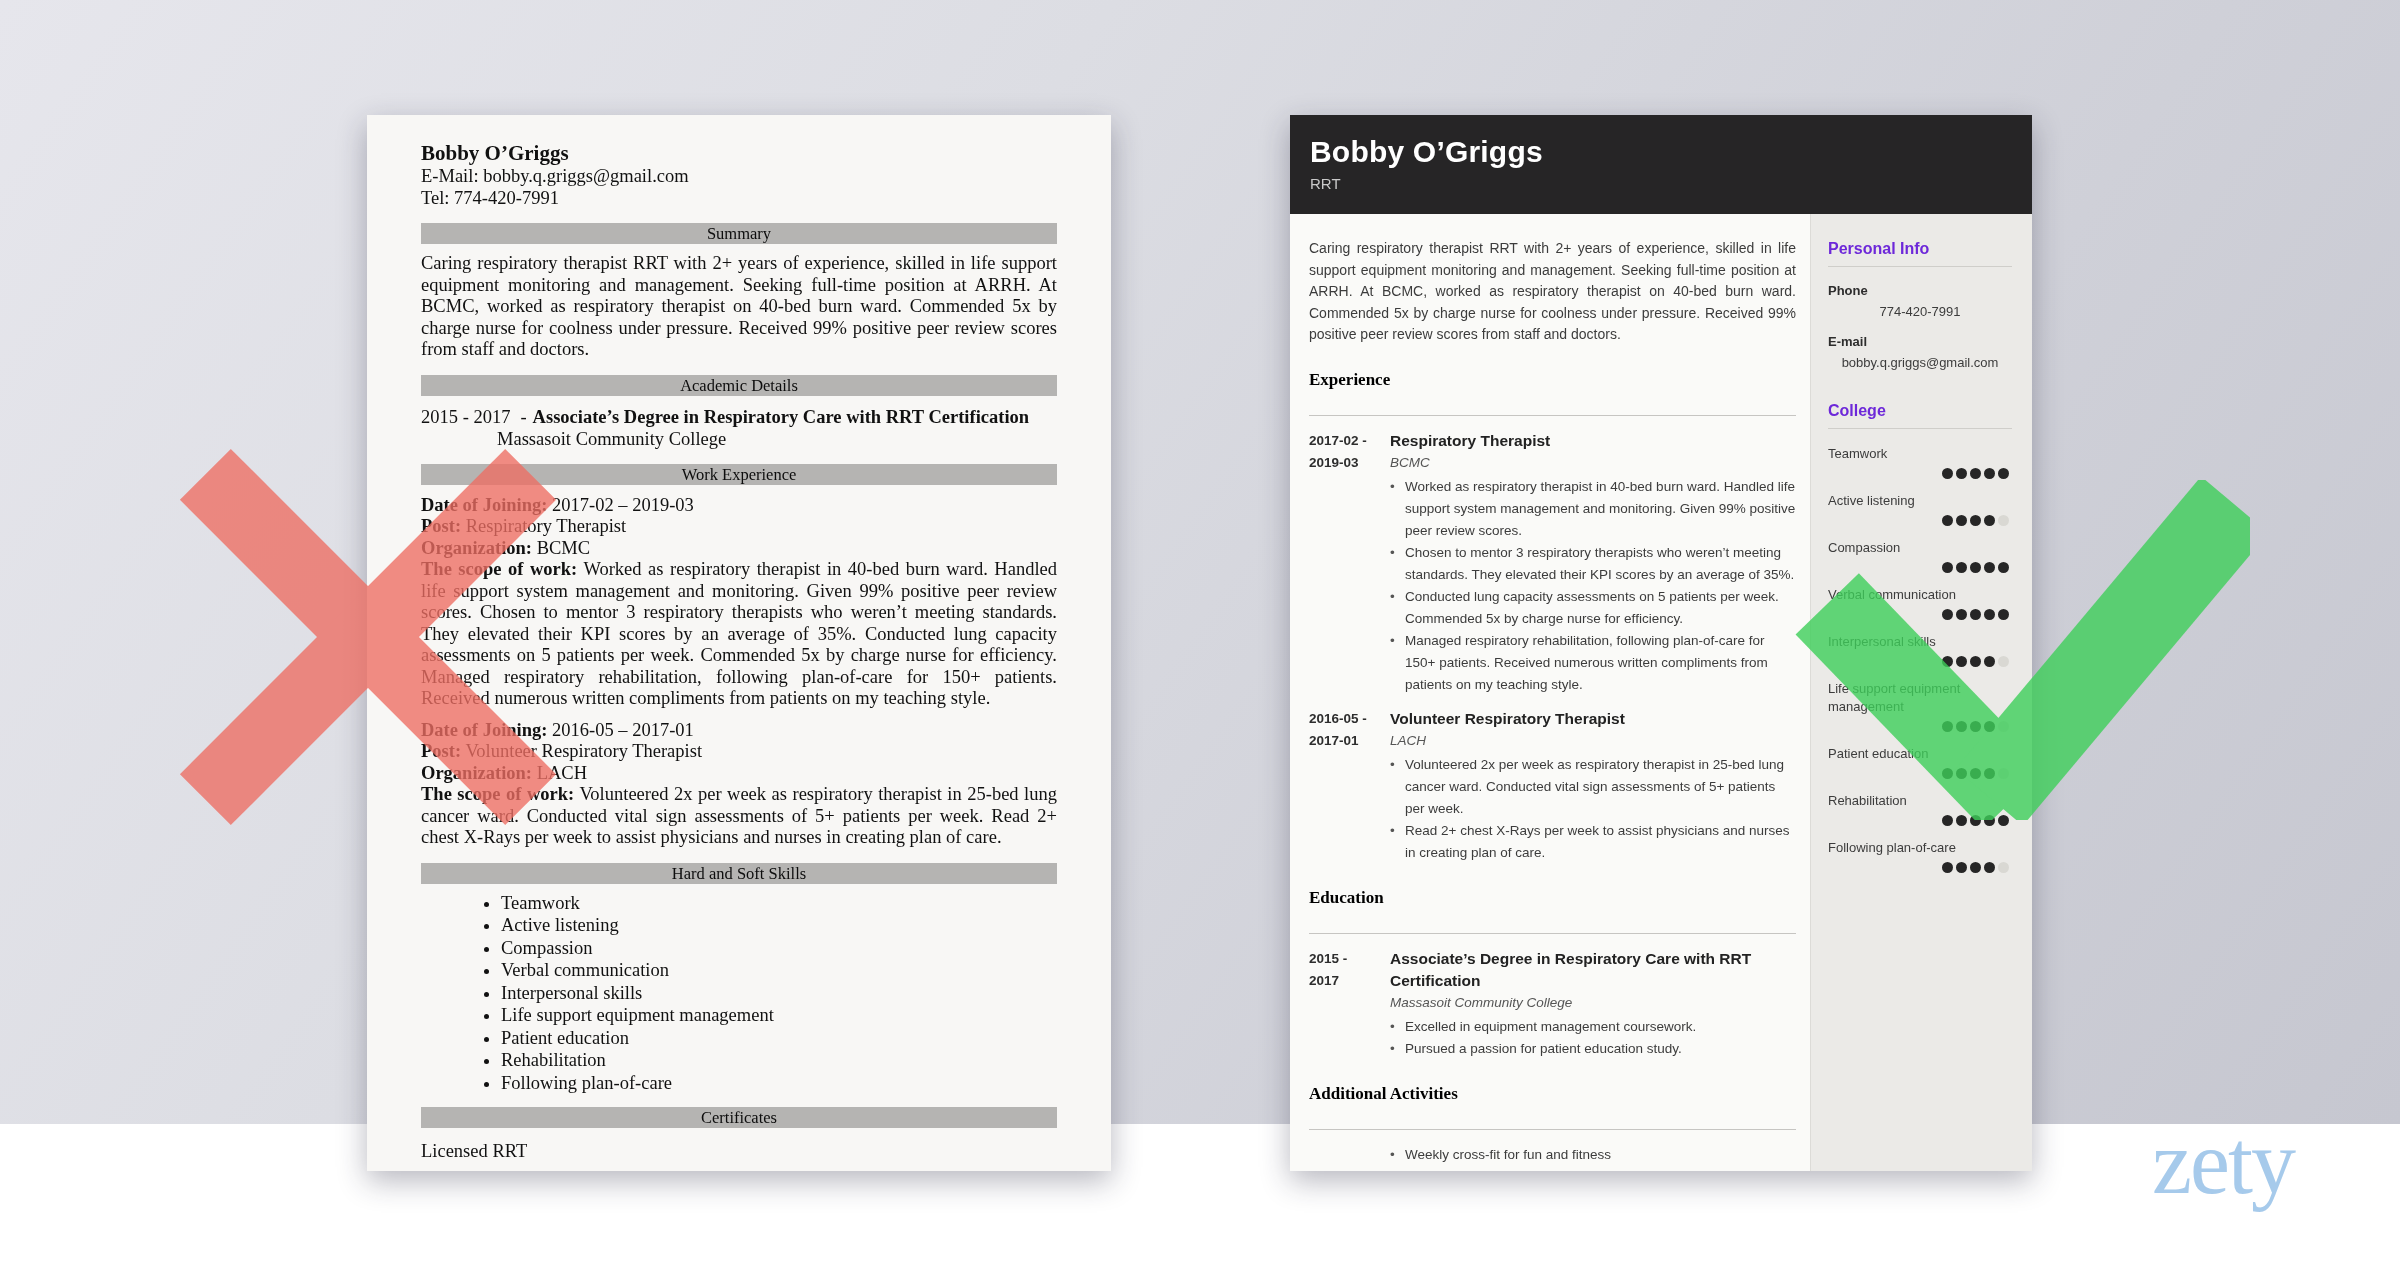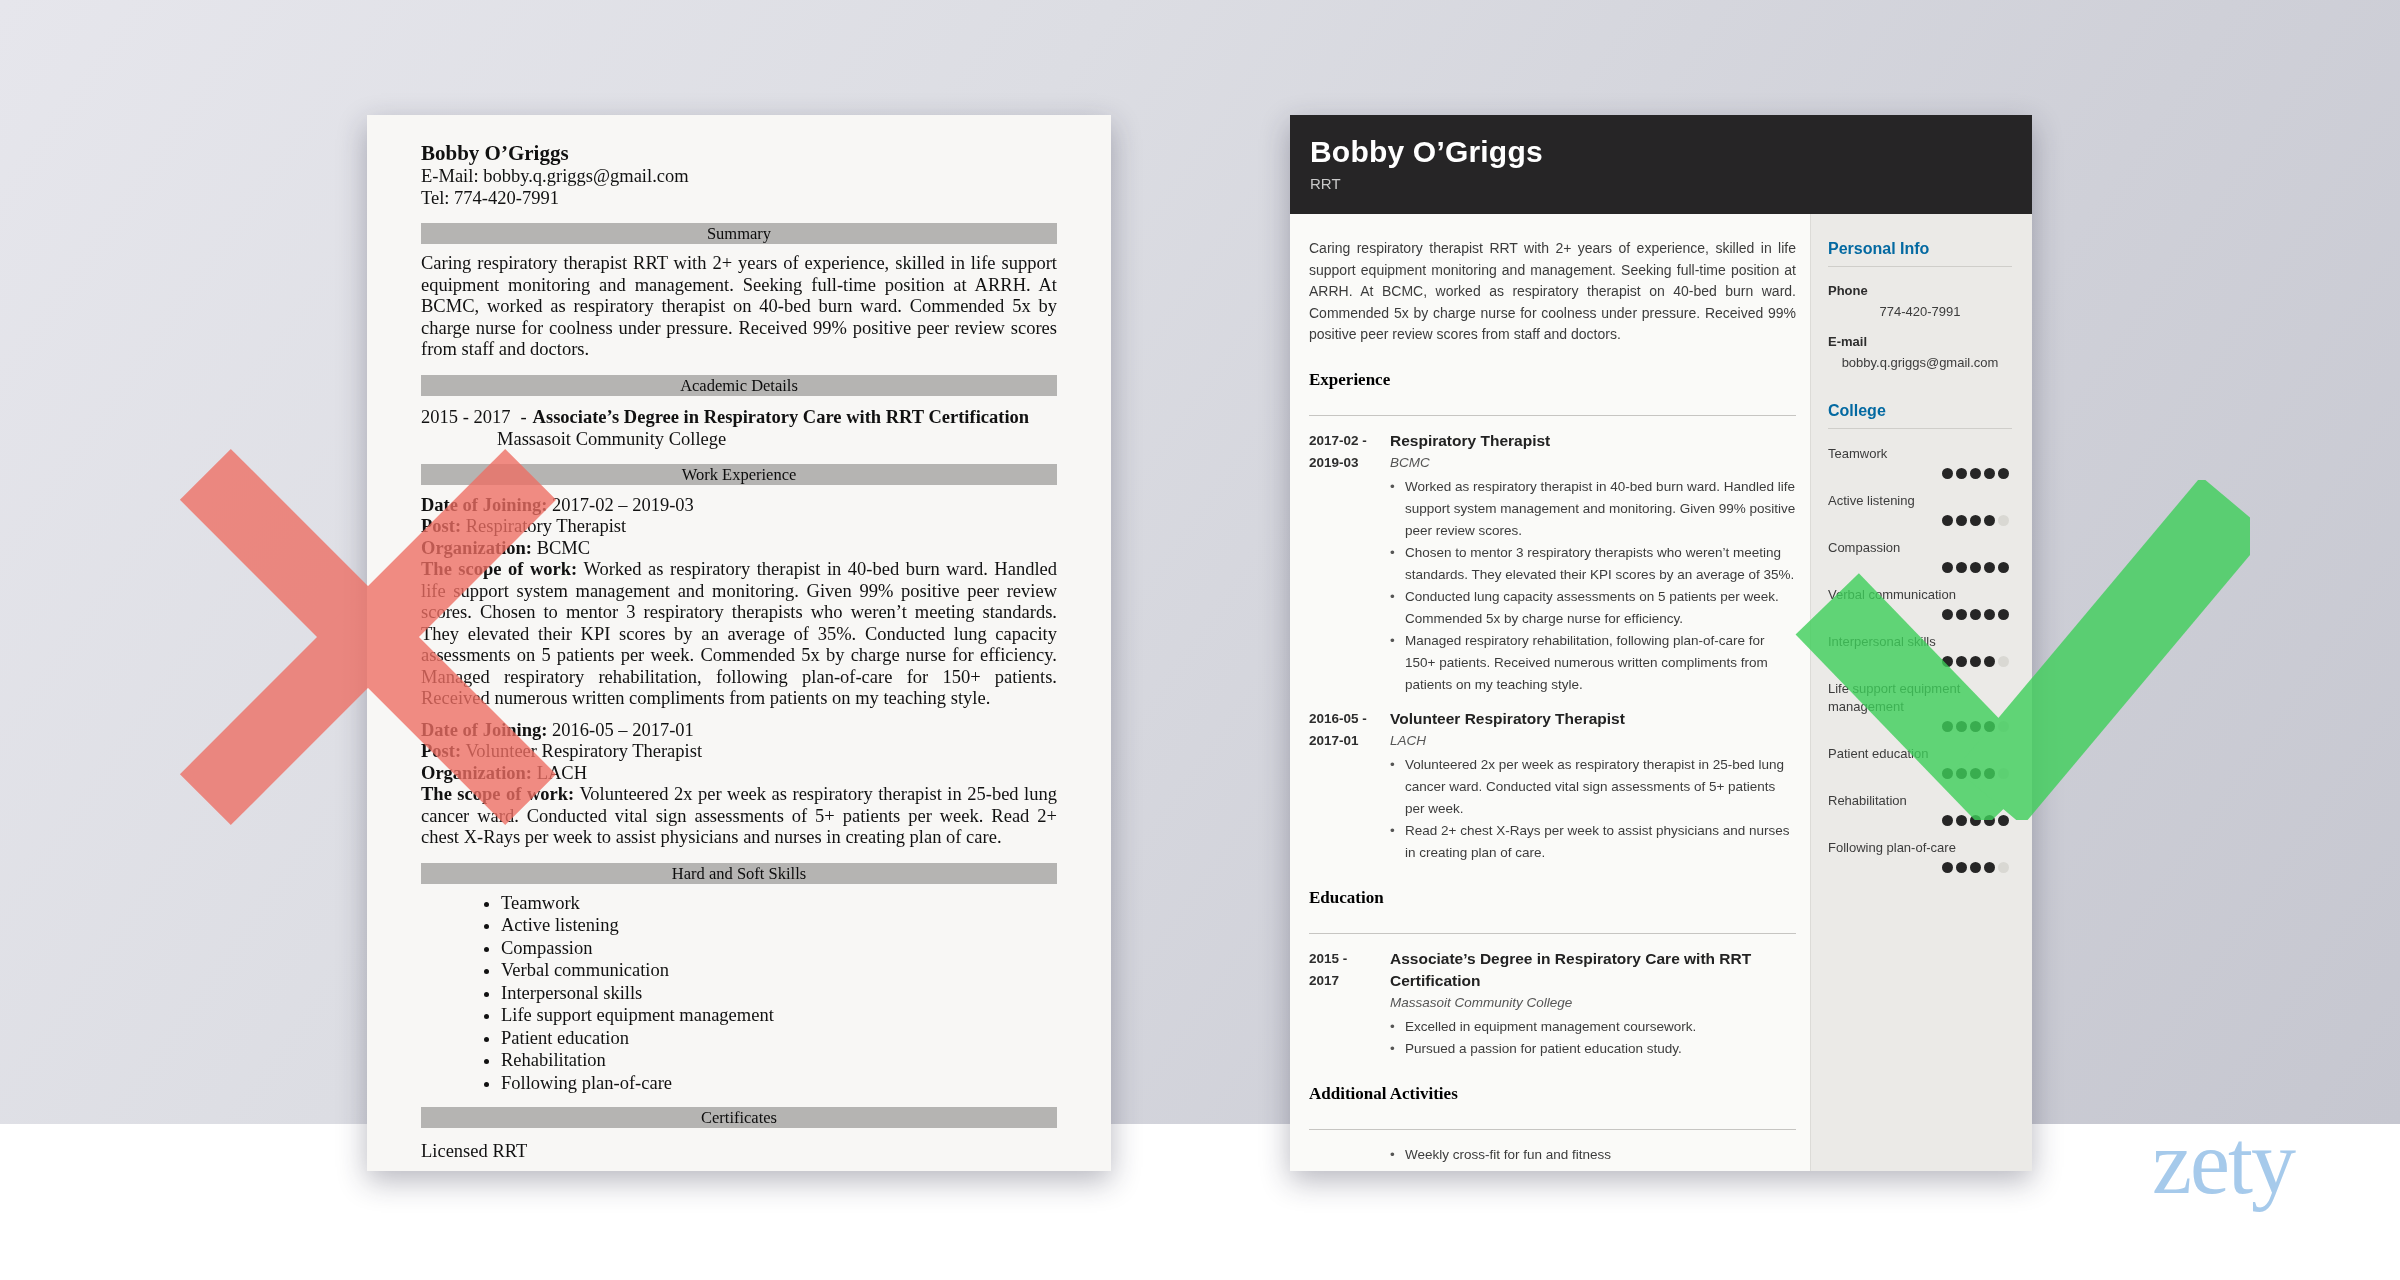--- a/index.html
+++ b/index.html
@@ -40,21 +40,21 @@
   .rp-job{display:flex;margin-bottom:12px;}
   .rp-dates{width:81px;min-width:81px;font-size:13.5px;font-weight:bold;line-height:22px;color:#2d2d2d;}
   .rp-jobbody{flex:1;}
   .rp-jobtitle{font-size:15.5px;font-weight:bold;color:#222;line-height:22px;}
   .rp-company{font-size:13.5px;font-style:italic;color:#555;line-height:22px;margin-bottom:2px;}
   .rp-bullet{display:flex;font-size:13.5px;line-height:22px;color:#3c3c3c;}
   .rp-bullet .bdot{width:15px;color:#555;}
   .rp-bullet .btext{flex:1;}
   .rp-indent{margin-left:81px;}
 
-  .sb-h{font-size:16px;font-weight:bold;color:#0369a1;border-bottom:1px solid #cfceca;
+  .sb-h{font-size:16px;font-weight:bold;color:#6d28d9;border-bottom:1px solid #cfceca;
     padding-bottom:8px;margin-bottom:16px;}
   .sb-label{font-size:13px;font-weight:bold;color:#2d2d2d;margin-bottom:6px;}
   .sb-val{font-size:13px;color:#3c3c3c;margin-bottom:15px;text-align:center;}
   .sb-skills{margin-top:32px;}
   .sk-item{margin-bottom:12px;}
   .sk-name{font-size:13px;color:#3c3c3c;line-height:18px;margin-bottom:5px;}
   .sk-dots{text-align:right;padding-right:3px;line-height:12px;}
   .dot{display:inline-block;width:11px;height:11px;border-radius:50%;background:#d9d8d3;margin-left:3px;}
   .dot.filled{background:#262626;}
 

